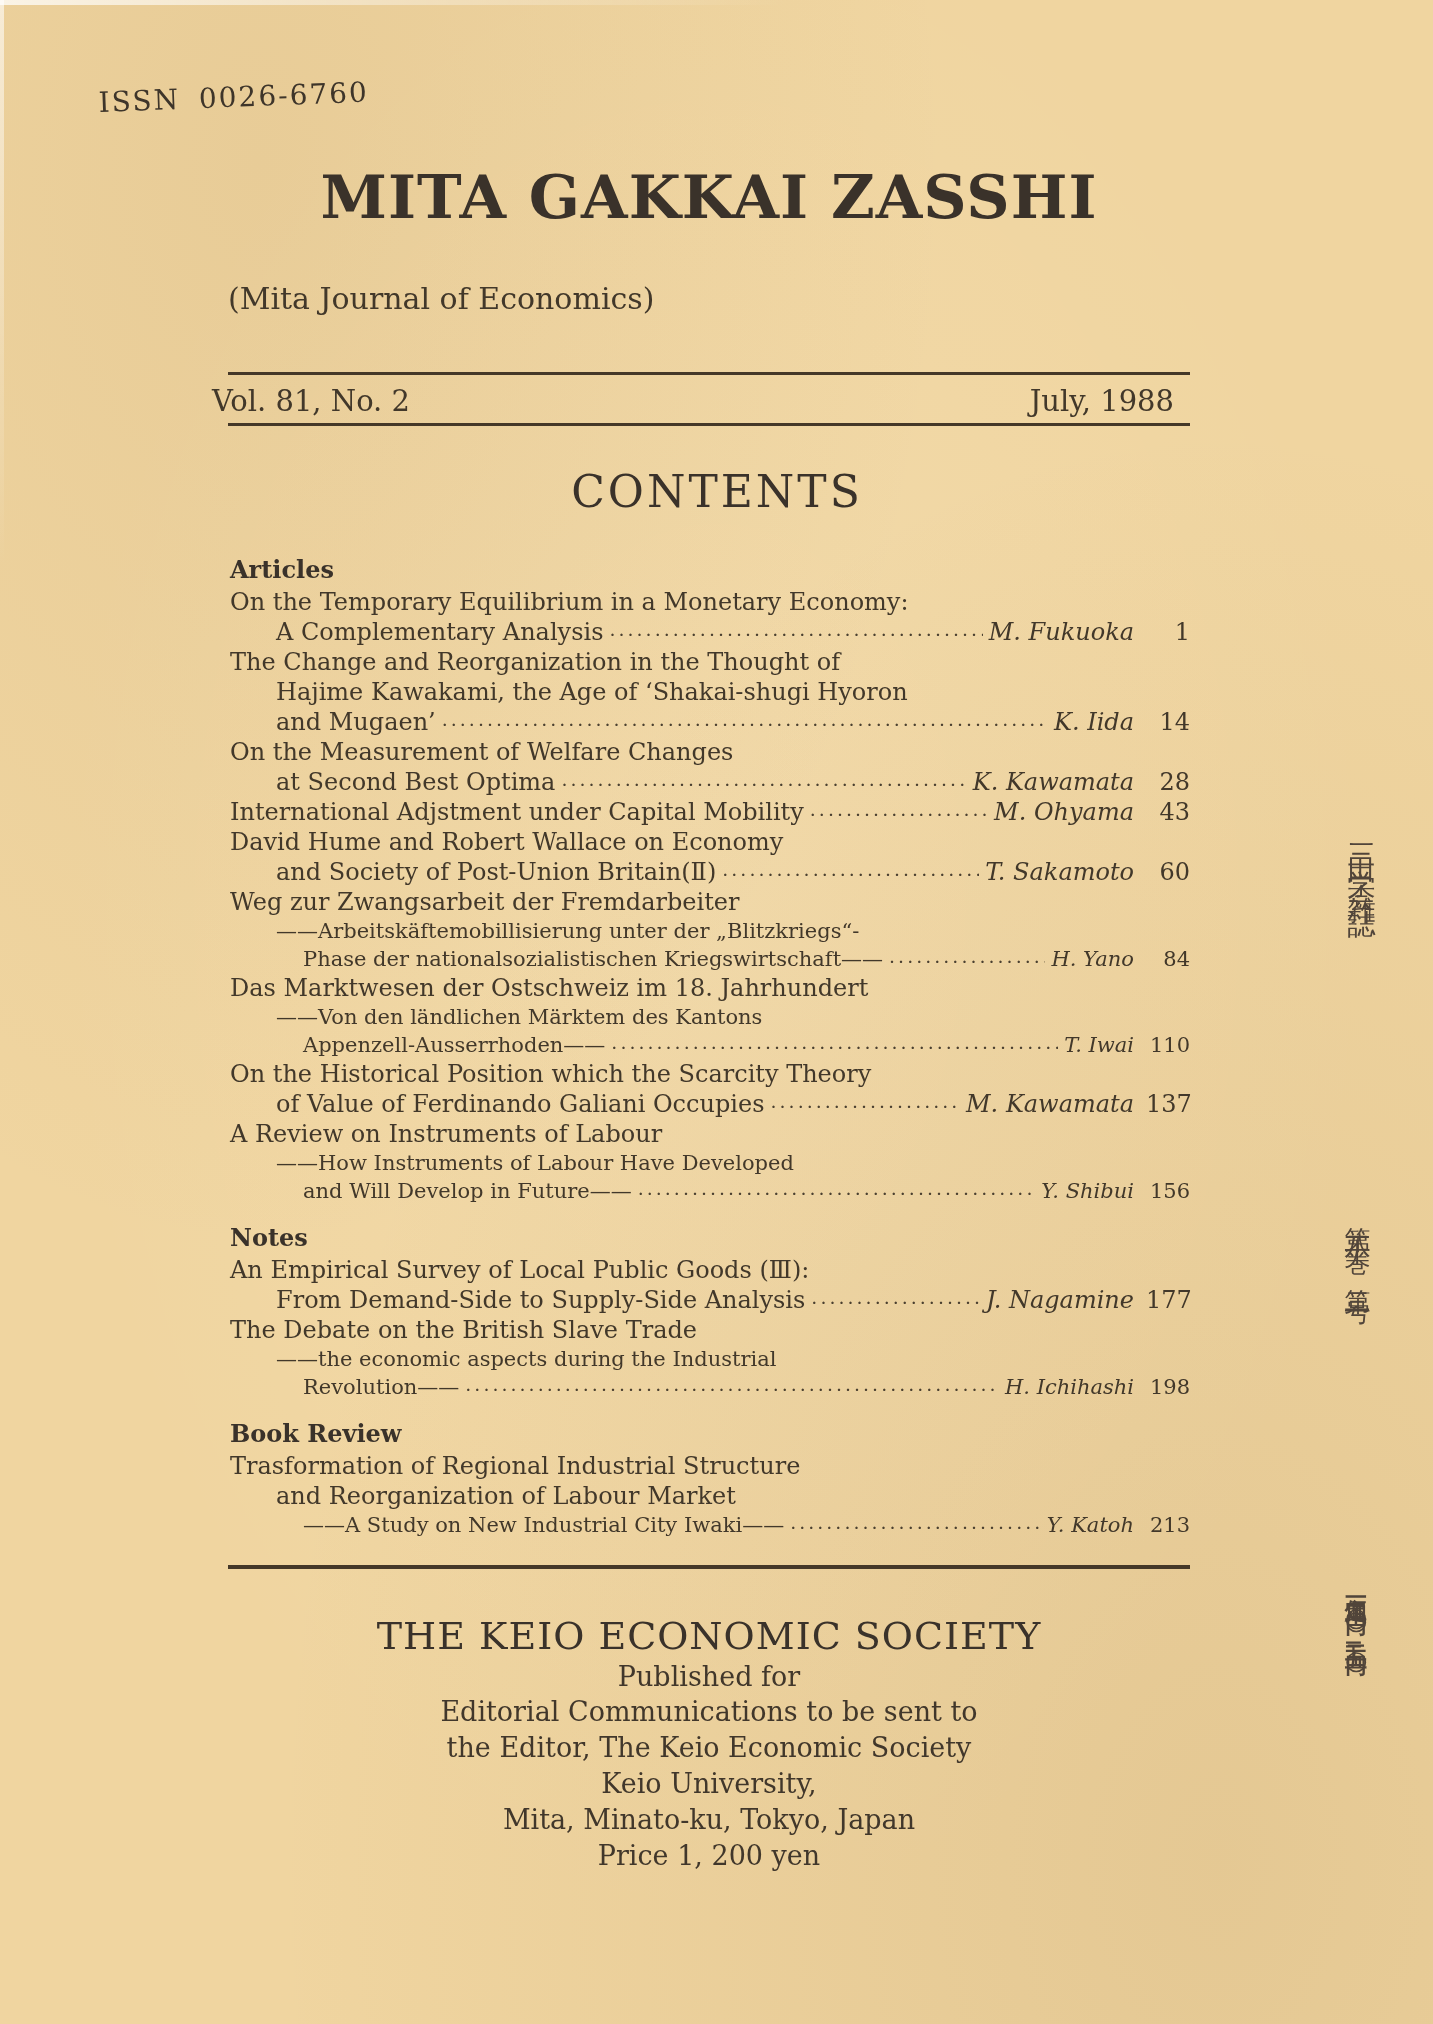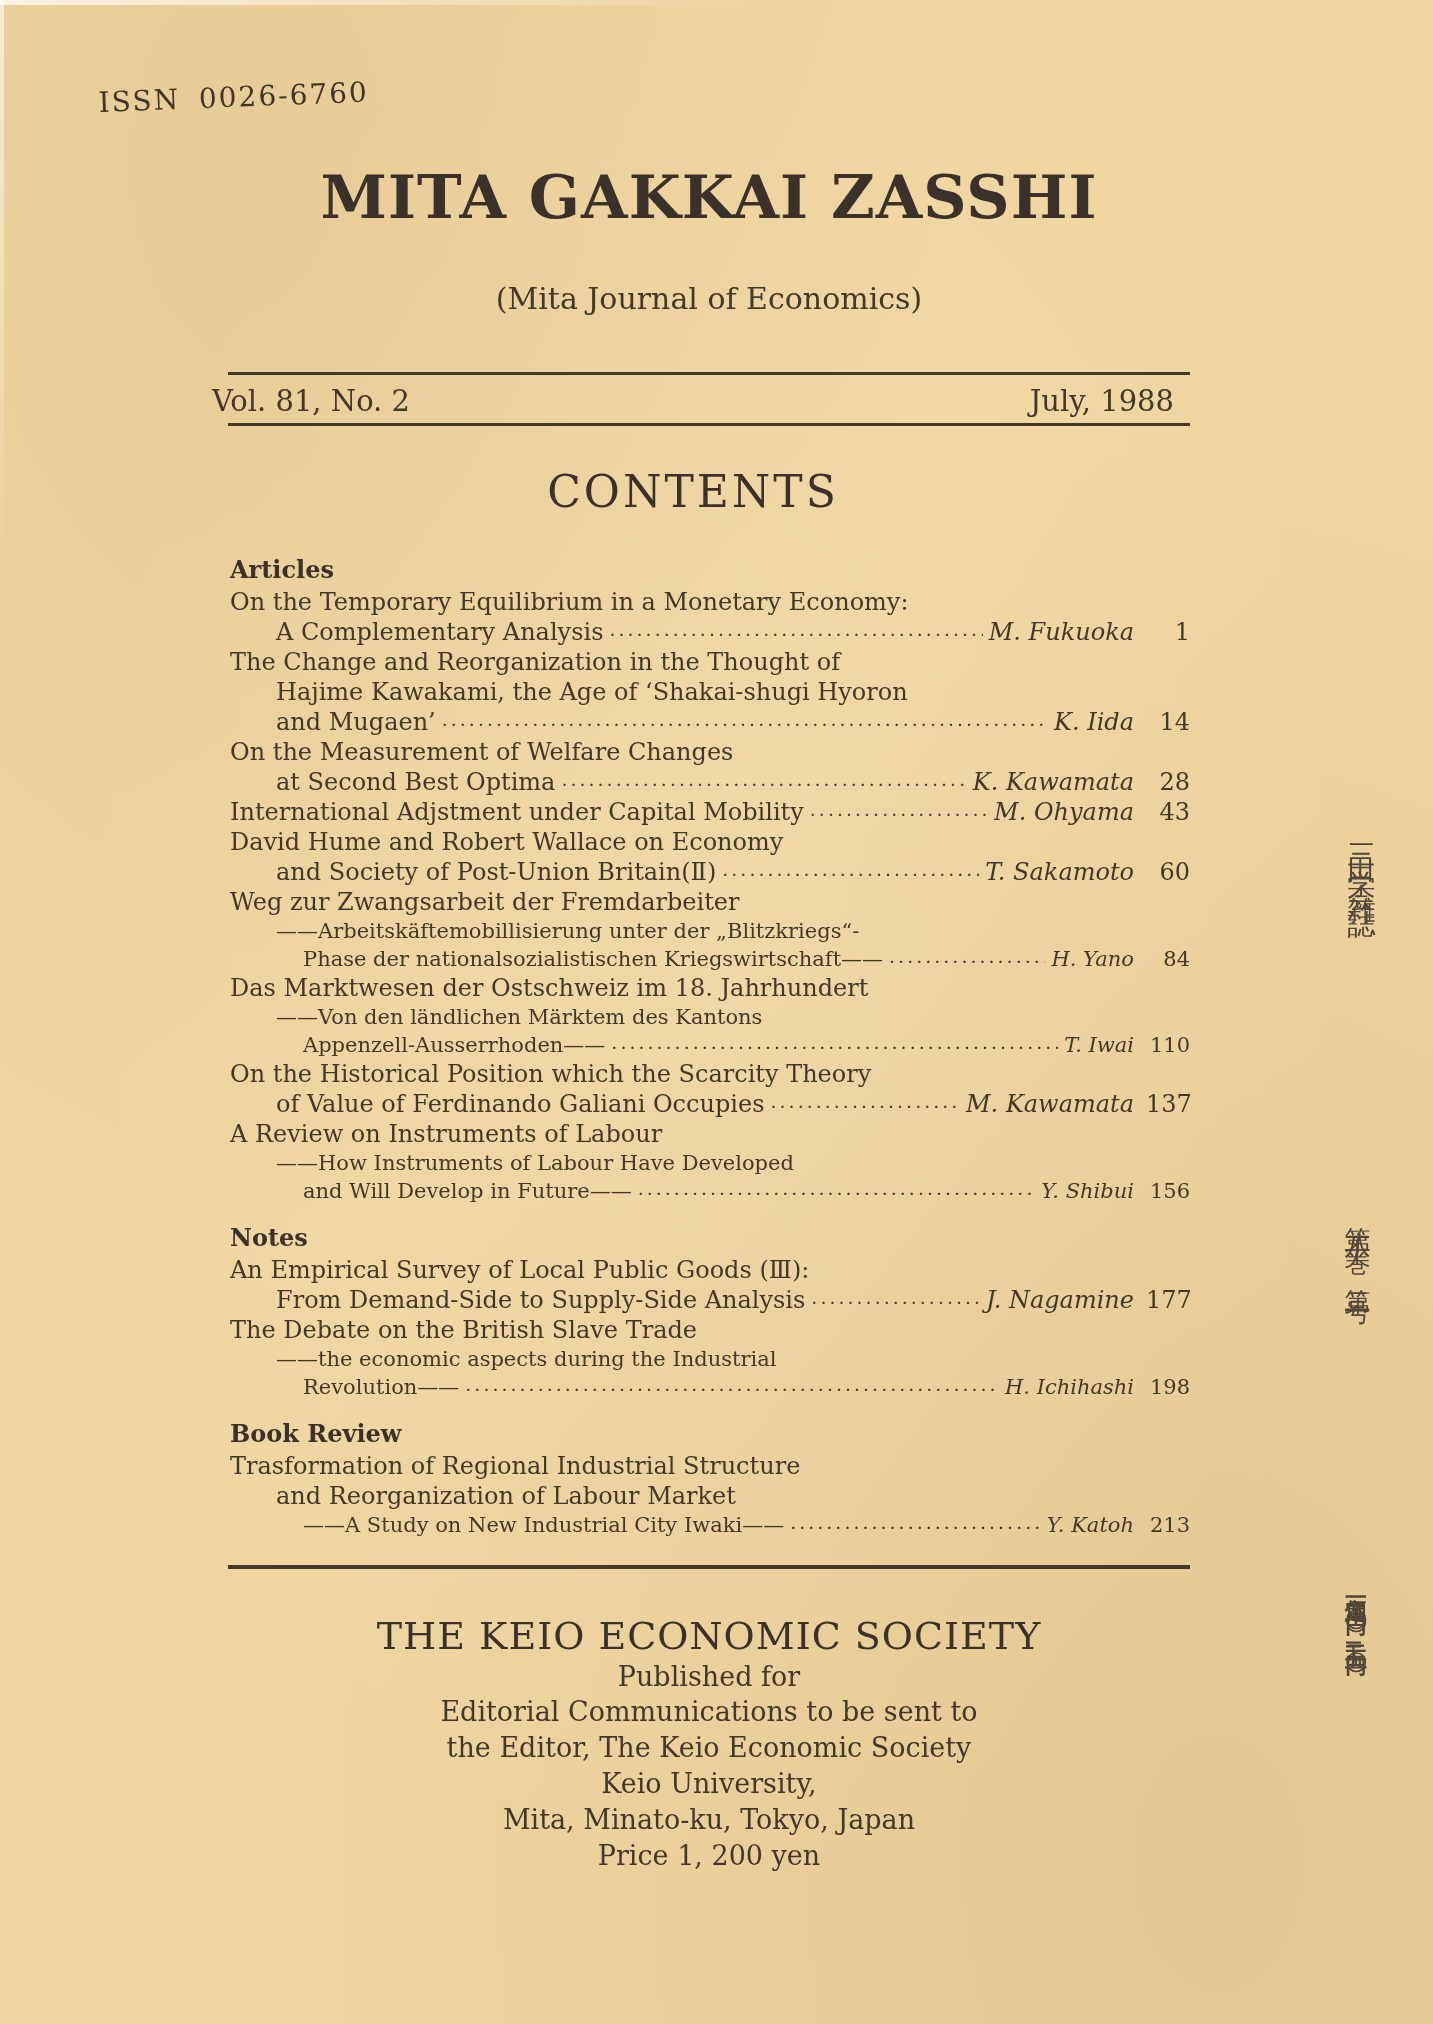--- a/index.html
+++ b/index.html
@@ -28,33 +28,33 @@
     transform:rotate(-2.2deg); transform-origin:left top;
     color:#3e352a;
   }
   .title {
     position:absolute; left:228px; top:162px; width:962px; margin:0;
     text-align:center; font-size:60px; font-weight:bold; letter-spacing:1px;
     color:#3a322a;
   }
   .subtitle {
     position:absolute; left:228px; top:281px; width:962px;
-    text-align:center; font-size:30px;
+    font-size:30px;
   }
   .rule { position:absolute; left:228px; width:962px; background:#453828; }
   .rule-top    { top:372px;  height:3px; }
   .rule-mid    { top:423px;  height:3px; }
   .rule-bottom { top:1565px; height:4px; }
   .volrow {
     position:absolute; left:212px; top:384px; width:962px;
     display:flex; justify-content:space-between; align-items:baseline;
     font-size:29px;
   }
   .contents-heading {
-    position:absolute; left:212px; top:466px; width:962px;
+    position:absolute; left:236px; top:466px; width:962px;
     text-align:center; font-size:44px; letter-spacing:3px;
     color:#3a322a;
   }
 
   .toc {
     position:absolute; left:230px; top:553px; width:960px;
     font-size:24px; line-height:1.15;
   }
   .toc-heading {
     font-weight:bold; font-size:24px; height:36px; line-height:34px;

